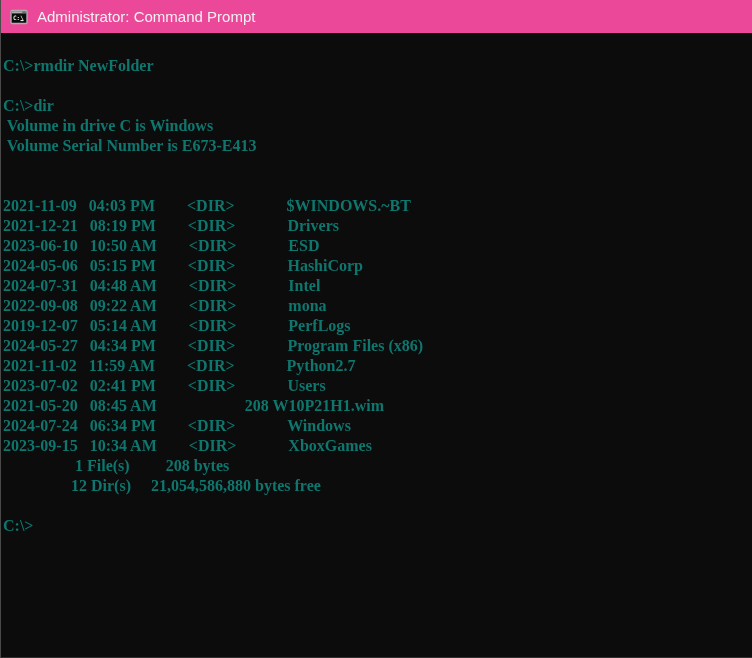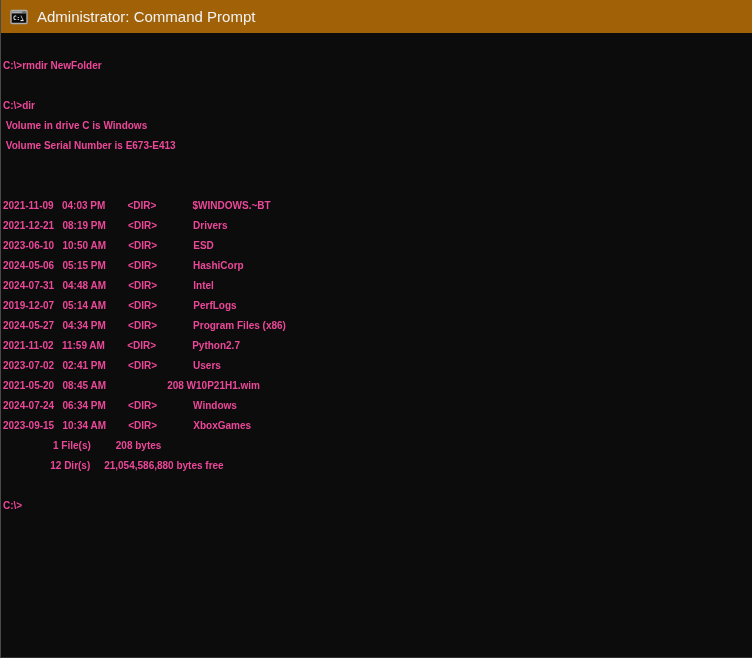--- a/index.html
+++ b/index.html
@@ -12,44 +12,44 @@
     width: 752px;
     height: 658px;
     background: #0c0c0c;
     box-sizing: border-box;
     border-left: 1px solid #4a4a4a;
     border-bottom: 1px solid #303030;
     overflow: hidden;
   }
   #title-bar {
     height: 33px;
-    background: #a16207;
+    background: #ec4899;
     display: flex;
     align-items: center;
     box-sizing: border-box;
     padding-left: 9px;
   }
   #title-bar .app-icon {
     width: 18px;
     height: 18px;
     margin-right: 9px;
     flex: 0 0 auto;
   }
   #title-bar .title-text {
     font-family: "Liberation Sans", sans-serif;
     font-size: 15px;
     color: #f2f2f2;
     white-space: nowrap;
   }
   #console {
-    font-family: Liberation Sans, sans-serif;
+    font-family: Liberation Serif, serif;
     font-weight: bold;
-    font-size: 10px;
+    font-size: 16px;
     line-height: 20px;
-    color: #ec4899;
+    color: #0f766e;
     padding: 23px 0 0 2px;
     cursor: text;
   }
   #console .line {
     height: 20px;
     white-space: pre;
   }
 </style>
 </head>
 <body>
@@ -74,20 +74,21 @@
       <div class="line">C:\&gt;dir</div>
       <div class="line"> Volume in drive C is Windows</div>
       <div class="line"> Volume Serial Number is E673-E413</div>
       <div class="line"></div>
       <div class="line"></div>
       <div class="line">2021-11-09   04:03 PM        &lt;DIR&gt;             $WINDOWS.~BT</div>
       <div class="line">2021-12-21   08:19 PM        &lt;DIR&gt;             Drivers</div>
       <div class="line">2023-06-10   10:50 AM        &lt;DIR&gt;             ESD</div>
       <div class="line">2024-05-06   05:15 PM        &lt;DIR&gt;             HashiCorp</div>
       <div class="line">2024-07-31   04:48 AM        &lt;DIR&gt;             Intel</div>
+      <div class="line">2022-09-08   09:22 AM        &lt;DIR&gt;             mona</div>
       <div class="line">2019-12-07   05:14 AM        &lt;DIR&gt;             PerfLogs</div>
       <div class="line">2024-05-27   04:34 PM        &lt;DIR&gt;             Program Files (x86)</div>
       <div class="line">2021-11-02   11:59 AM        &lt;DIR&gt;             Python2.7</div>
       <div class="line">2023-07-02   02:41 PM        &lt;DIR&gt;             Users</div>
       <div class="line">2021-05-20   08:45 AM                      208 W10P21H1.wim</div>
       <div class="line">2024-07-24   06:34 PM        &lt;DIR&gt;             Windows</div>
       <div class="line">2023-09-15   10:34 AM        &lt;DIR&gt;             XboxGames</div>
       <div class="line">                  1 File(s)         208 bytes</div>
       <div class="line">                 12 Dir(s)     21,054,586,880 bytes free</div>
       <div class="line"></div>

